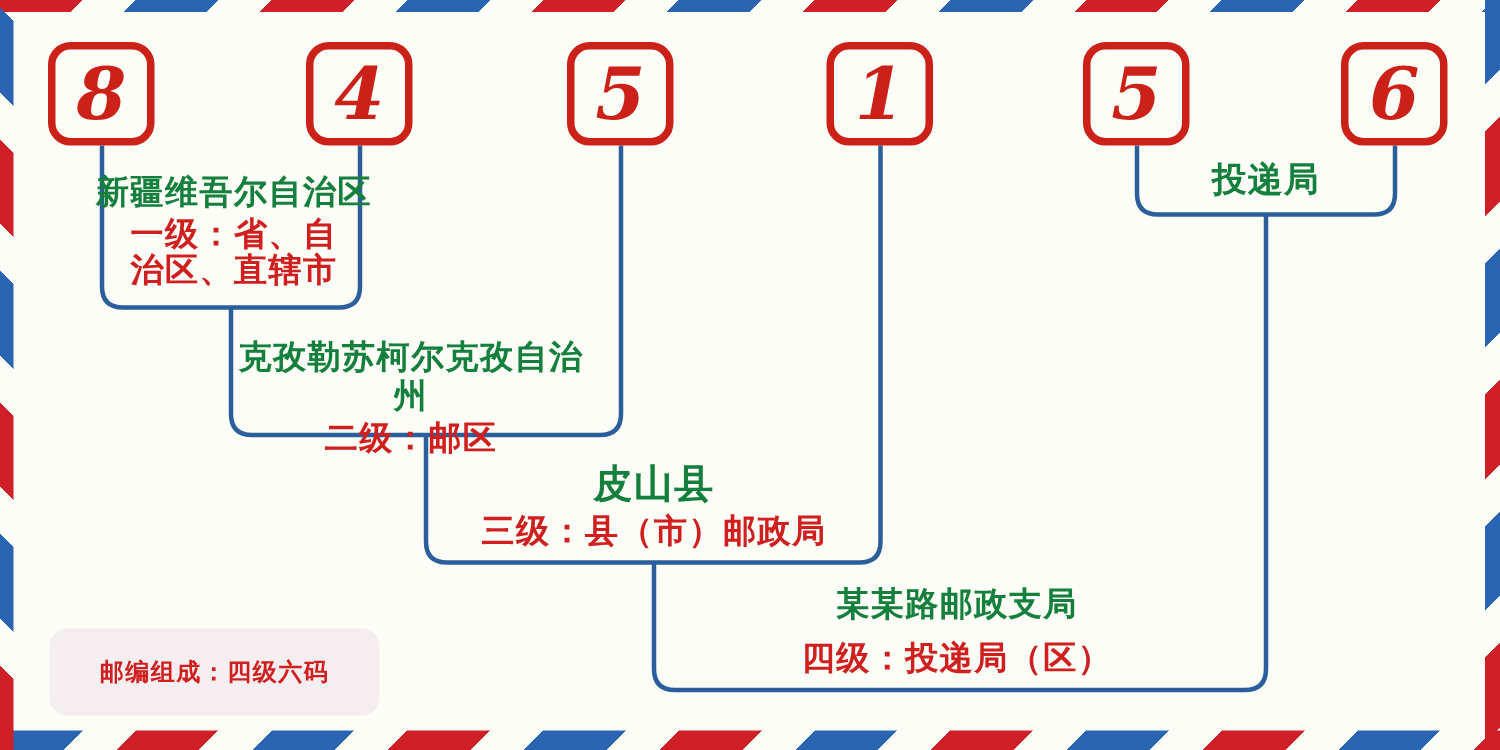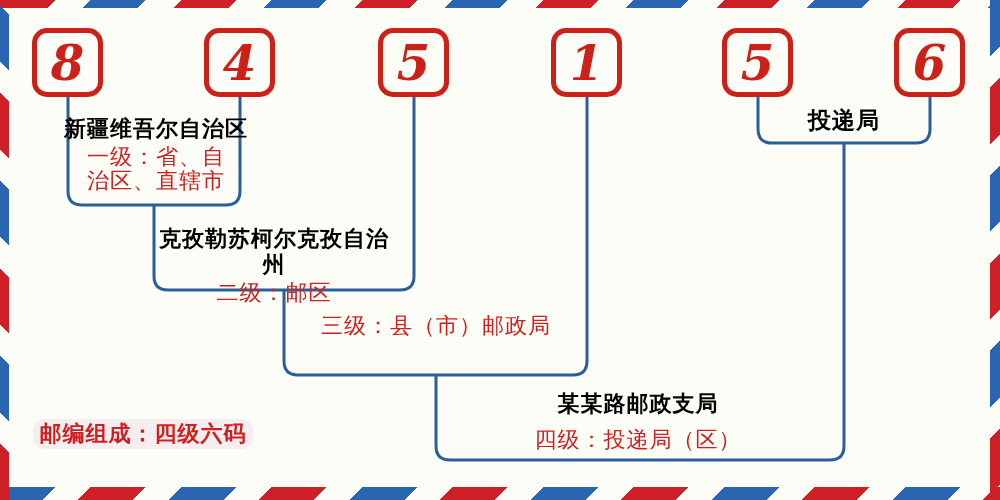--- a/index.html
+++ b/index.html
@@ -34,38 +34,38 @@
     position:absolute;top:28px;width:71px;height:69px;box-sizing:border-box;
     border:5px solid #cc2118;border-radius:15px;background:#fdfdf8;
     display:flex;align-items:center;justify-content:center;
     color:#cc2118;font-family:"DejaVu Serif","Liberation Serif",serif;
     font-weight:bold;font-style:italic;font-size:48px;line-height:1;
   }
   .d0{left:32px;} .d1{left:204px;} .d2{left:378px;}
   .d3{left:551px;} .d4{left:722px;} .d5{left:894px;}
   
   .lvl{position:absolute;text-align:center;}
-  .lvl-name{color:#000000;font-weight:bold;font-size:22px;line-height:26px;letter-spacing:1px;}
-  .lvl-desc{color:#cf1f1f;font-weight:normal;font-size:22px;line-height:24px;letter-spacing:1px;
+  .lvl-name{color:#15803d;font-weight:bold;font-size:22px;line-height:26px;letter-spacing:1px;}
+  .lvl-desc{color:#cf1f1f;font-weight:bold;font-size:22px;line-height:24px;letter-spacing:1px;
     white-space:pre-line;margin-top:3px;text-align:center;}
   .lvl1{left:61px;top:116px;width:190px;}
   .lvl2{left:154px;top:226px;width:240px;}
   .lvl3{left:316px;top:309px;width:240px;}
   .lvl3 .lvl-name{font-size:26px;line-height:29px;}
   .lvl3 .lvl-desc{margin-top:5px;}
   .lvl4{left:508px;top:391px;width:260px;}
   .lvl4 .lvl-desc{margin-top:11px;}
   .lvl5{left:774px;top:107px;width:140px;}
   .lvl5 .lvl-name{font-size:23px;}
   
   .badge{
-    position:absolute;left:33px;top:419px;width:220px;height:30px;
+    position:absolute;left:33px;top:419px;width:220px;height:58px;
     background:#f4eef0;border-radius:12px;
     display:flex;align-items:center;justify-content:center;
-    color:#cf1f1f;font-weight:bold;font-size:22px;letter-spacing:1px;
+    color:#cf1f1f;font-weight:bold;font-size:16px;letter-spacing:1px;
   }
 </style>
 </head>
 <body>
 
 <div class="canvas">
 
   <div class="edge edge-top"></div>
   <div class="edge edge-bottom"></div>
   <div class="edge edge-left"></div>
@@ -103,20 +103,21 @@
     <div class="lvl-desc">一级：省、自
 治区、直辖市</div>
   </div>
 
   <div class="lvl lvl2">
     <div class="lvl-name">克孜勒苏柯尔克孜自治州</div>
     <div class="lvl-desc">二级：邮区</div>
   </div>
 
   <div class="lvl lvl3">
+    <div class="lvl-name">皮山县</div>
     <div class="lvl-desc">三级：县（市）邮政局</div>
   </div>
 
   <div class="lvl lvl5">
     <div class="lvl-name">投递局</div>
   </div>
 
   <div class="lvl lvl4">
     <div class="lvl-name">某某路邮政支局</div>
     <div class="lvl-desc">四级：投递局（区）</div>

